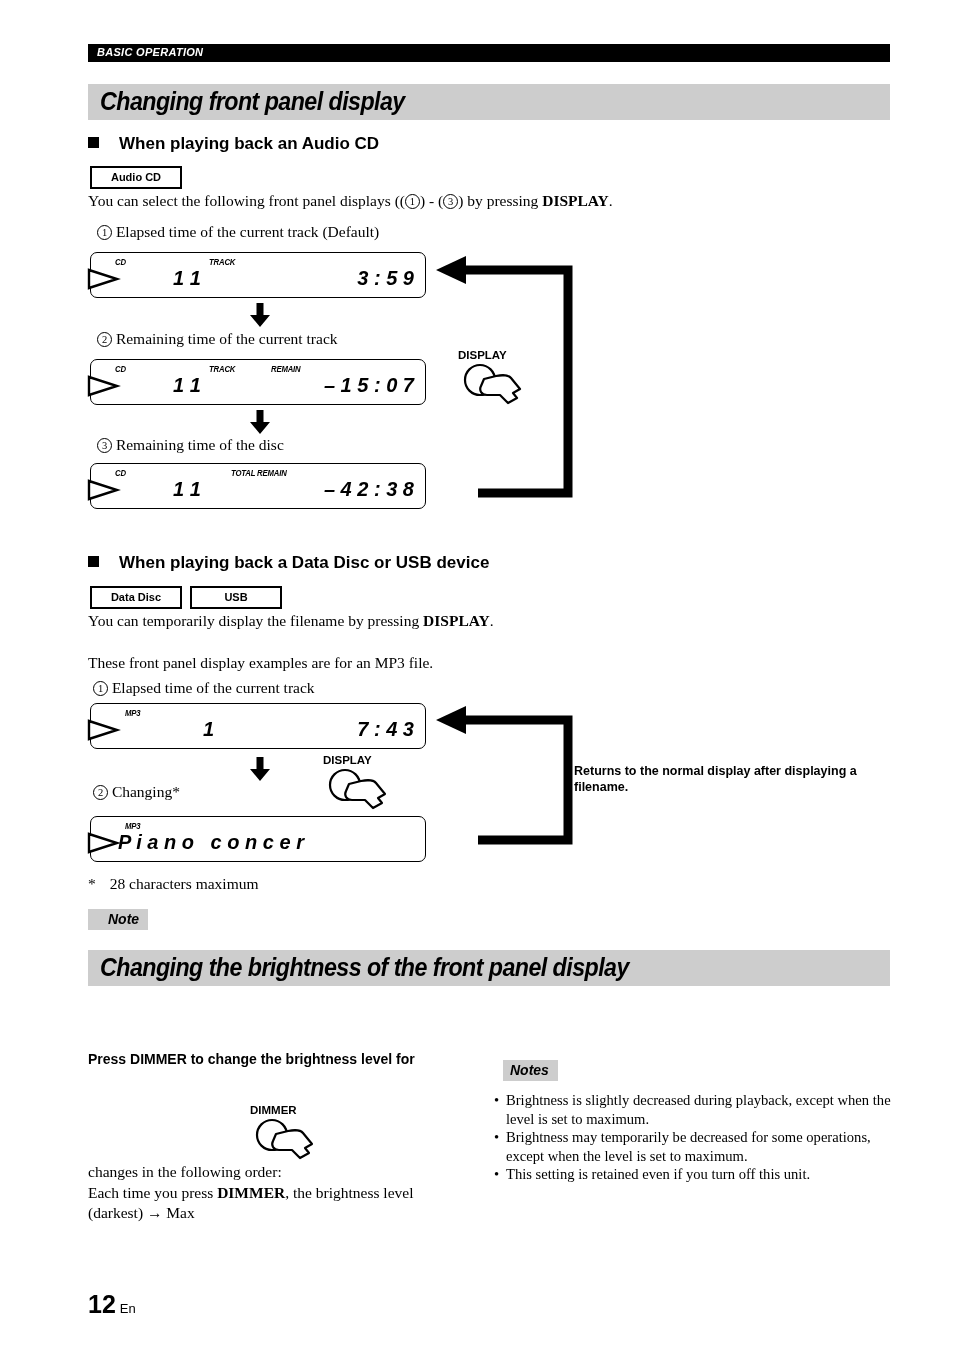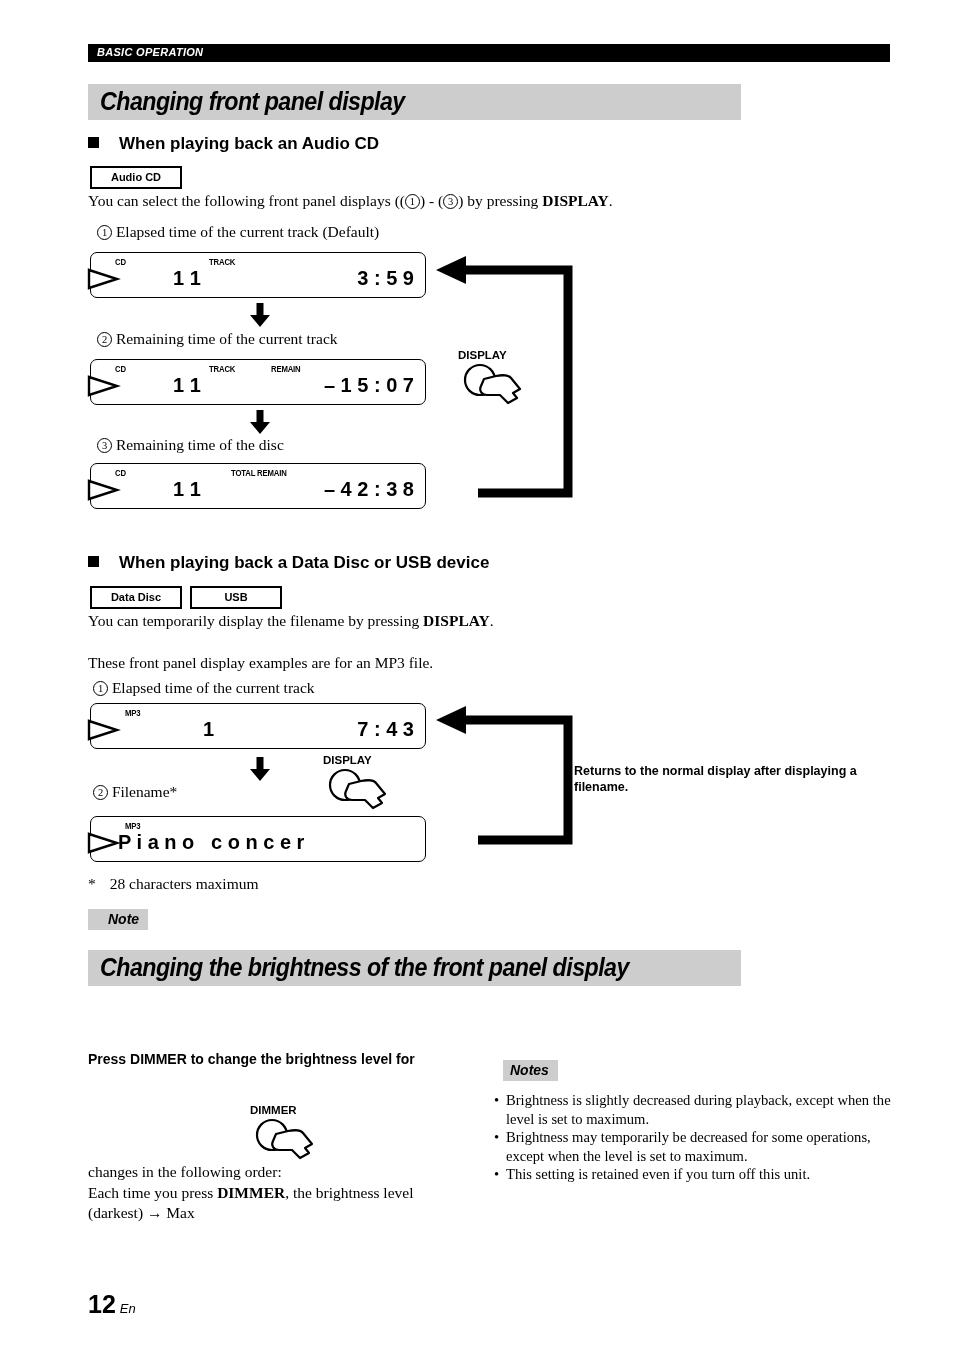--- a/index.html
+++ b/index.html
@@ -36,21 +36,21 @@
     font-style: italic;
     font-weight: bold;
     font-size: 11px;
     letter-spacing: 0.3px;
   }
 
   
   .banner {
     position: absolute;
     left: 88px;
-    width: 653px;
+    width: 802px;
     background: #cdcdcd;
     height: 36px;
   }
   .banner .btitle {
     position: absolute;
     left: 12px;
     top: 3px;
     font-family: "Liberation Sans", sans-serif;
     font-weight: bold;
     font-style: italic;
@@ -121,20 +121,21 @@
   
   .fpd {
     position: absolute;
     left: 90px;
     width: 336px;
     height: 46px;
     border: 1.6px solid #000;
     border-radius: 7px;
     background: #fff;
     box-sizing: border-box;
+    font-style: italic;
   }
   .fpd .ind {
     position: absolute;
     top: 4px;
     font-family: "Liberation Sans", sans-serif;
     font-weight: bold;
     font-size: 9px;
     letter-spacing: -0.2px;
     transform: scaleX(0.86);
     transform-origin: left center;
@@ -217,21 +218,20 @@
   
   .pagenum {
     position: absolute;
     left: 88px; top: 1290px;
     font-family: "Liberation Sans", sans-serif;
     font-weight: bold;
     font-size: 25px;
   }
   .pagenum .en {
     font-size: 13px;
-    font-style: italic;
     font-weight: normal;
     margin-left: 4px;
   }
 
   
   .leadbold {
     position: absolute;
     font-family: "Liberation Sans", sans-serif;
     font-weight: bold;
     font-size: 14px;
@@ -375,21 +375,21 @@
   </div>
 
   <div class="downarrow" style="left:249px; top:757px;">
     <svg width="22" height="24" viewBox="0 0 22 24">
       <polygon points="7.5,0 14.5,0 14.5,12 21,12 11,24 1,12 7.5,12" fill="#000"></polygon>
     </svg>
   </div>
 
   <div class="para" style="left:93px; top:782px;">
     <span class="circnum">2</span>
-    <span>Filename*</span>
+    <span>Changing*</span>
   </div>
 
   <div class="fpd" style="top:816px;">
     <div class="playtri">
       <svg width="34" height="22" viewBox="0 0 34 22">
           <polygon points="2,2 30,11 2,20" fill="#fff" stroke="#000" stroke-width="2.4" stroke-linejoin="miter"></polygon>
         </svg>
     </div>
     <div class="ind" style="left:34px;">MP3</div>
     <div class="digits" style="left:27px;text-align:center;">P i a n o   c o n c e r</div>

